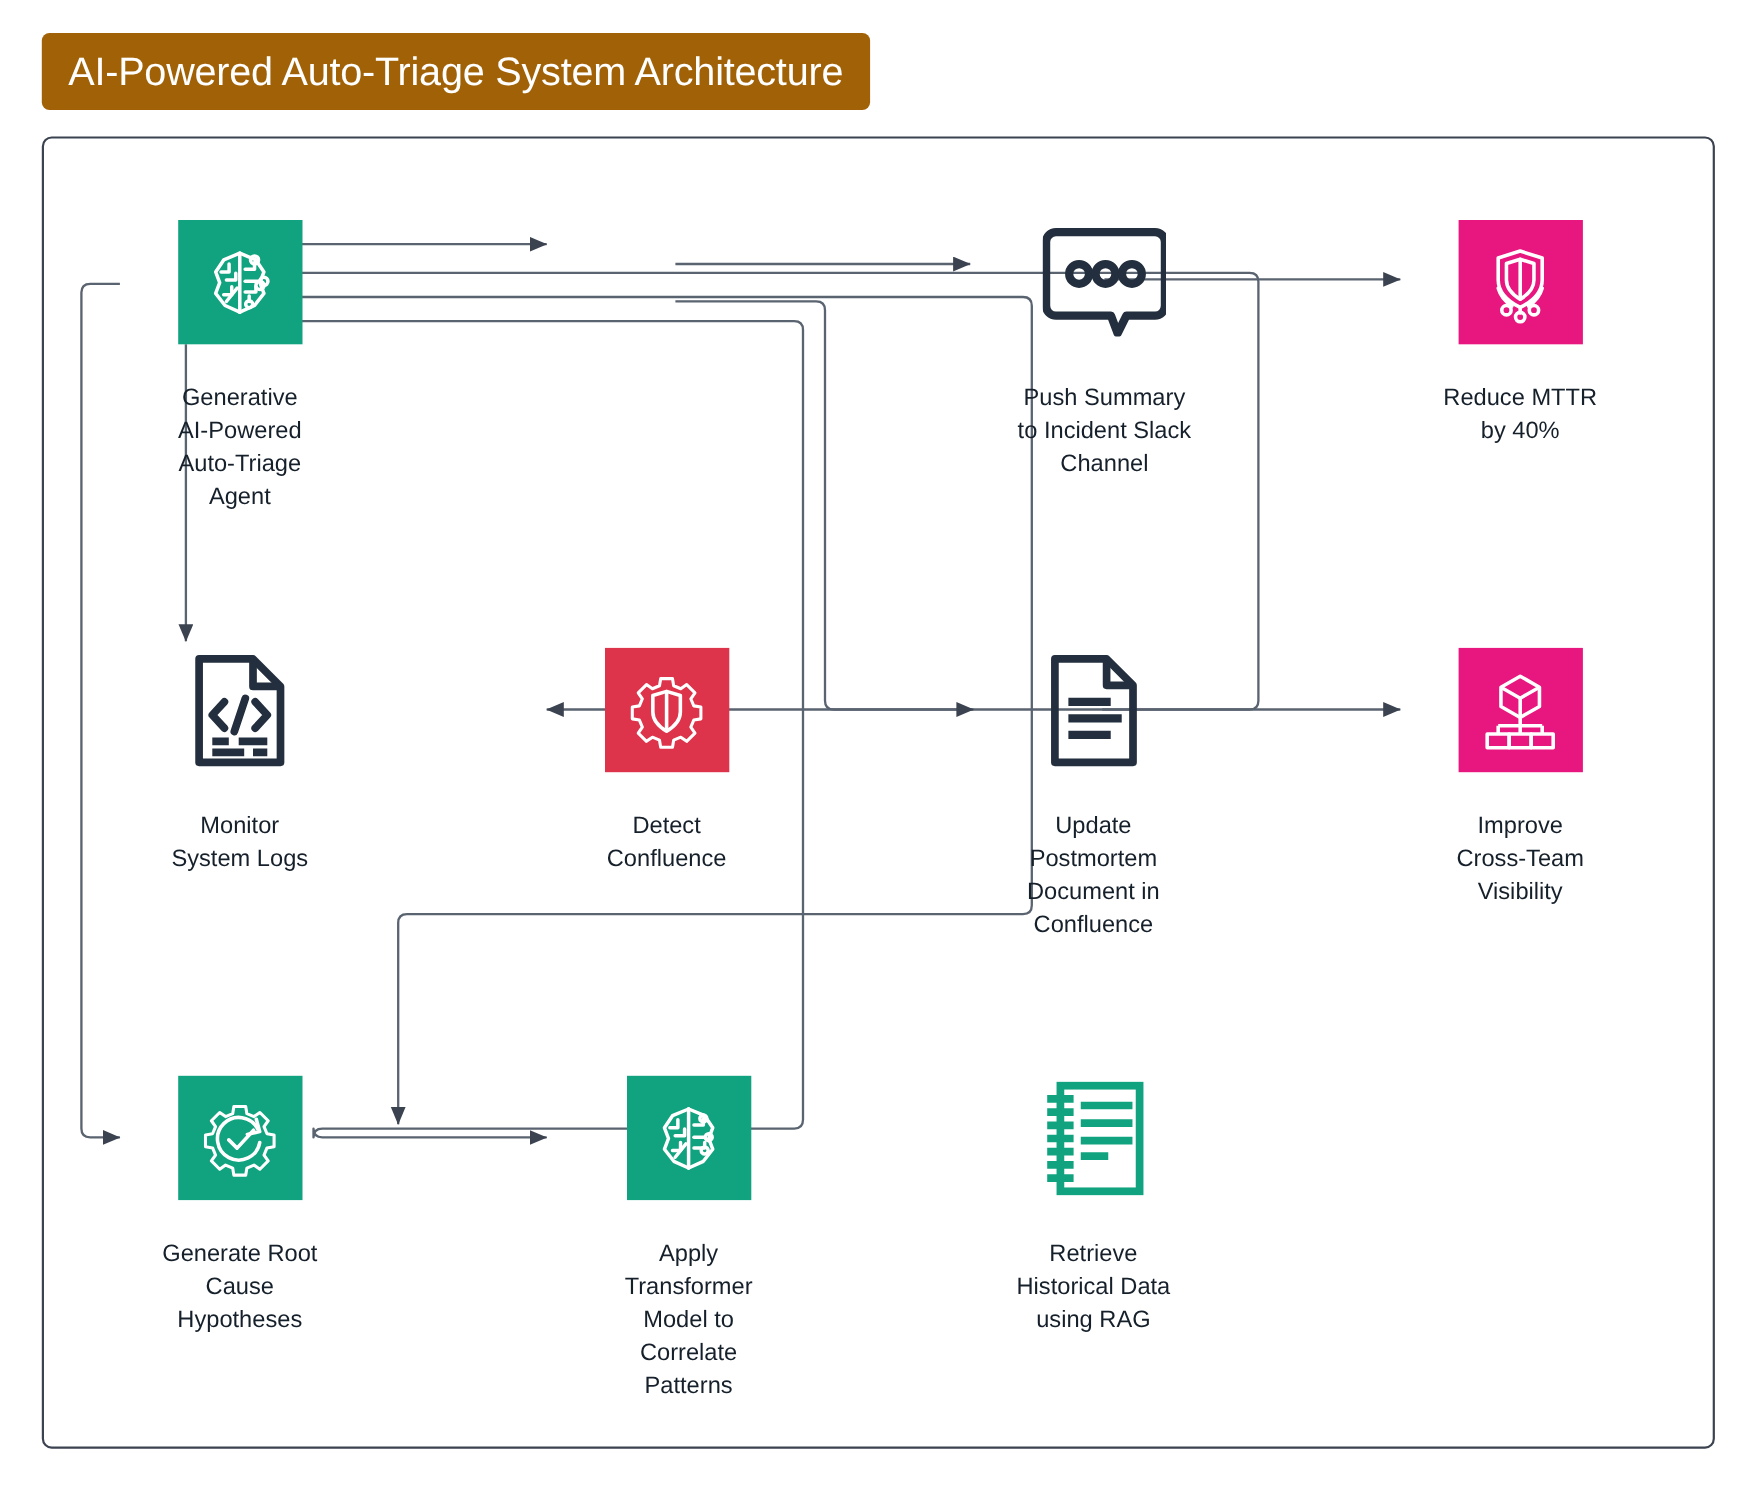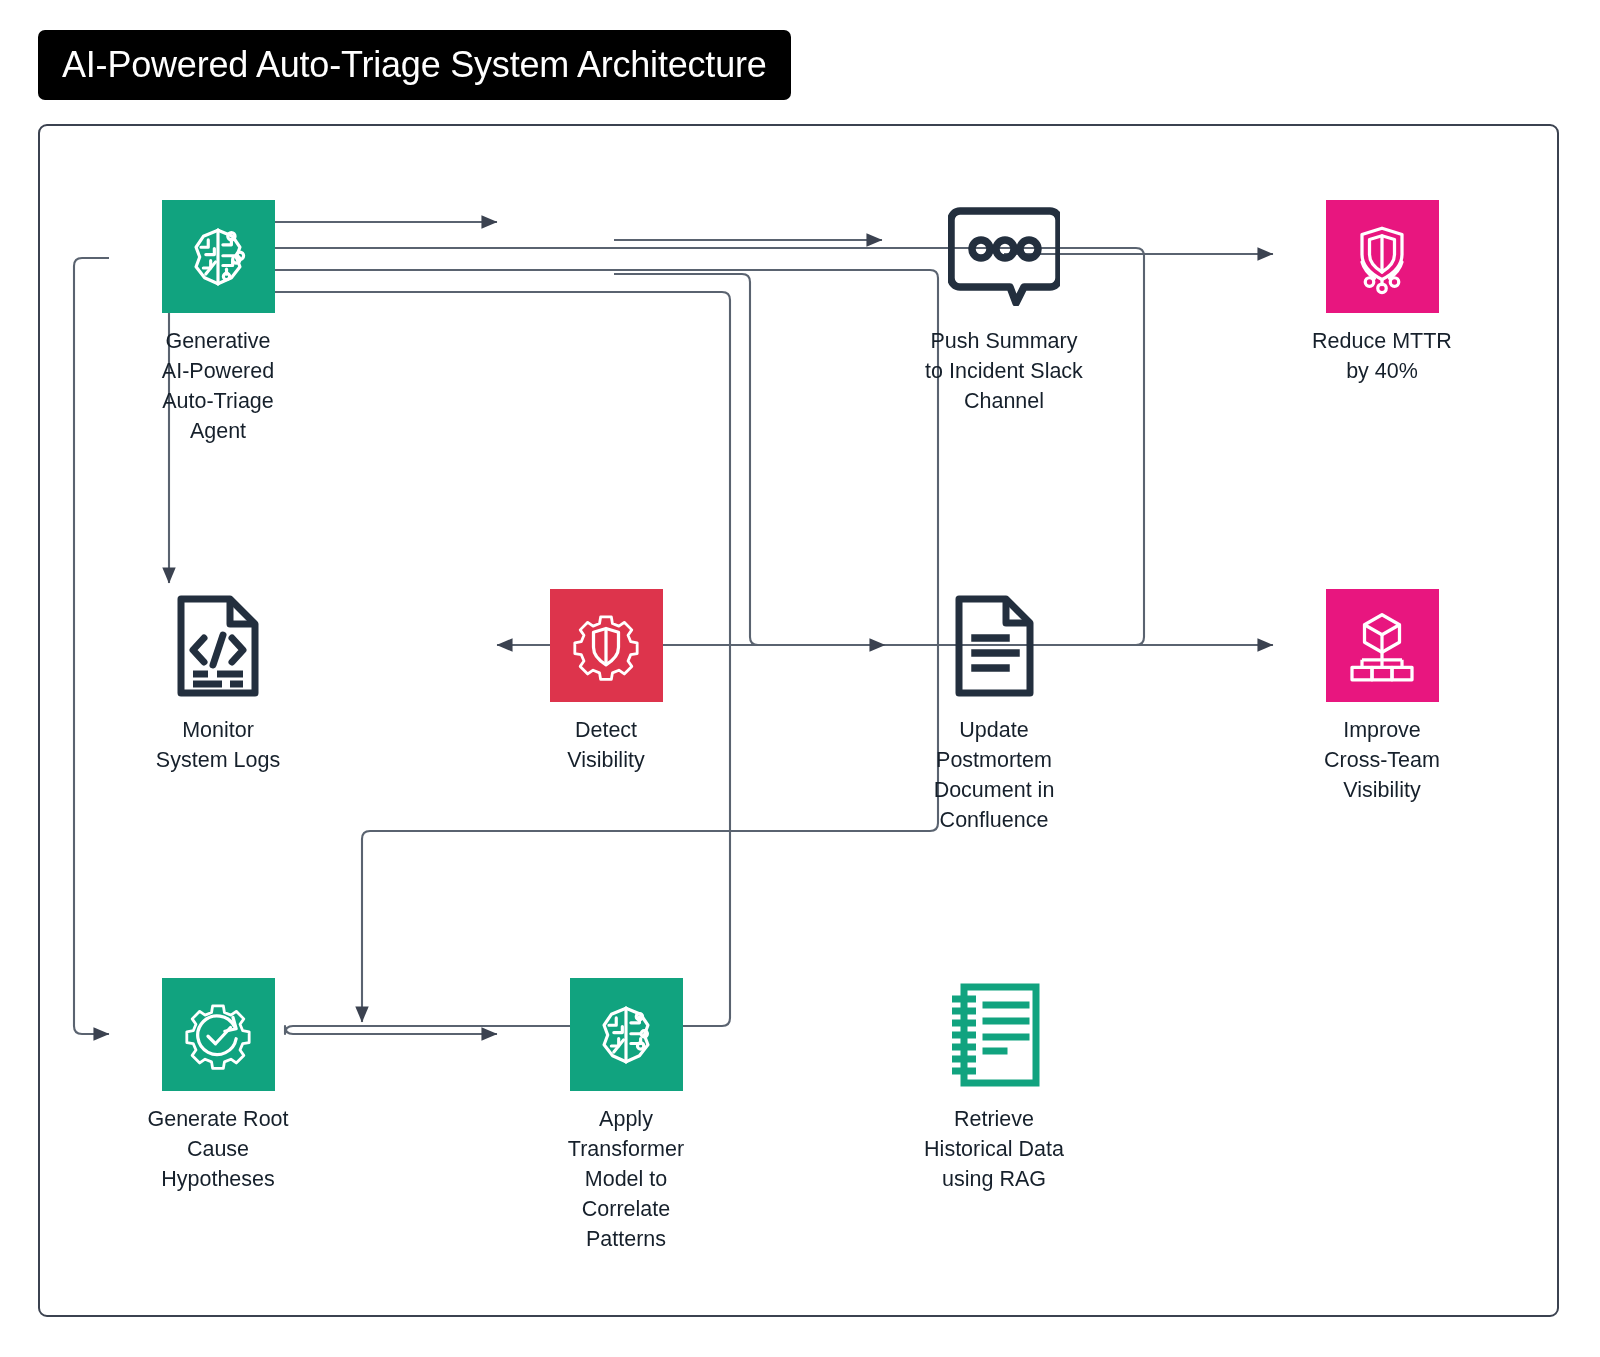--- a/index.html
+++ b/index.html
@@ -8,21 +8,21 @@
     font-family:"Liberation Sans","DejaVu Sans",sans-serif;
     -webkit-font-smoothing:antialiased;
     overflow:hidden;
   }
   #root{position:relative;width:1600px;height:1357px;}
 
   
   #title-banner{
     position:absolute;left:38px;top:30px;
     height:70px;
-    background:#000000;
+    background:#a16207;
     border-radius:7px;
     display:flex;align-items:center;
     padding:0 24px;
     box-sizing:border-box;
   }
   #title-text{
     color:#ffffff;
     font-size:36px;
     letter-spacing:-0.2px;
     white-space:nowrap;
@@ -37,21 +37,21 @@
     border:2px solid #3b4250;
     border-radius:9px;
     box-sizing:border-box;
     background:#ffffff;
   }
 
   
   #edges{position:absolute;left:0;top:0;width:1600px;height:1357px;pointer-events:none;}
 
   
-  .node{position:absolute;display:flex;flex-direction:column;align-items:center;}
+  .node{position:absolute;display:flex;flex-direction:column;align-items:center;gap:20px;}
   .node-box{
     width:113px;height:113px;
     display:flex;align-items:center;justify-content:center;
     box-sizing:border-box;
   }
   .node-box.plain{background:transparent;}
   .node-label{
     margin-top:13px;
     font-size:21.5px;
     line-height:30px;
@@ -188,21 +188,21 @@
     <div class="node-box" style="background:#dd344c;">
       <svg width="80" height="80" viewBox="0 0 64 64">
         <g fill="none" stroke="#ffffff" stroke-width="2.6" stroke-linejoin="round">
           <path d="M27 5 h10 l1 6 l6 2.5 l5 -3.5 l7 7 l-3.5 5 l2.5 6 l6 1 v10 l-6 1 l-2.5 6 l3.5 5 l-7 7 l-5 -3.5 l-6 2.5 l-1 6 h-10 l-1 -6 l-6 -2.5 l-5 3.5 l-7 -7 l3.5 -5 l-2.5 -6 l-6 -1 v-10 l6 -1 l2.5 -6 l-3.5 -5 l7 -7 l5 3.5 l6 -2.5 Z" transform="scale(0.86) translate(5.2,5.2)"></path>
           <path d="M32 18 L42 21 V33 c0 7 -5 11 -10 14 c-5 -3 -10 -7 -10 -14 V21 Z"></path>
           <path d="M32 18 V47"></path>
         </g>
       </svg>
     </div>
     <div class="node-label">Detect
-Visibility</div>
+Confluence</div>
   </div>
 
   <div class="node" style="left:889px;top:589px;">
     <div class="node-box plain">
       <svg width="88" height="112" viewBox="0 0 88 112">
         <path d="M9 9 H56 L80 33 V103 H9 Z" fill="none" stroke="#232f3e" stroke-width="7" stroke-linejoin="round"></path>
         <path d="M56 9 V33 H80" fill="none" stroke="#232f3e" stroke-width="7" stroke-linejoin="round"></path>
         <path d="M25 48 H56" stroke="#232f3e" stroke-width="7.5" stroke-linecap="square"></path>
         <path d="M25 63 H66" stroke="#232f3e" stroke-width="7.5" stroke-linecap="square"></path>
         <path d="M25 78 H56" stroke="#232f3e" stroke-width="7.5" stroke-linecap="square"></path>

